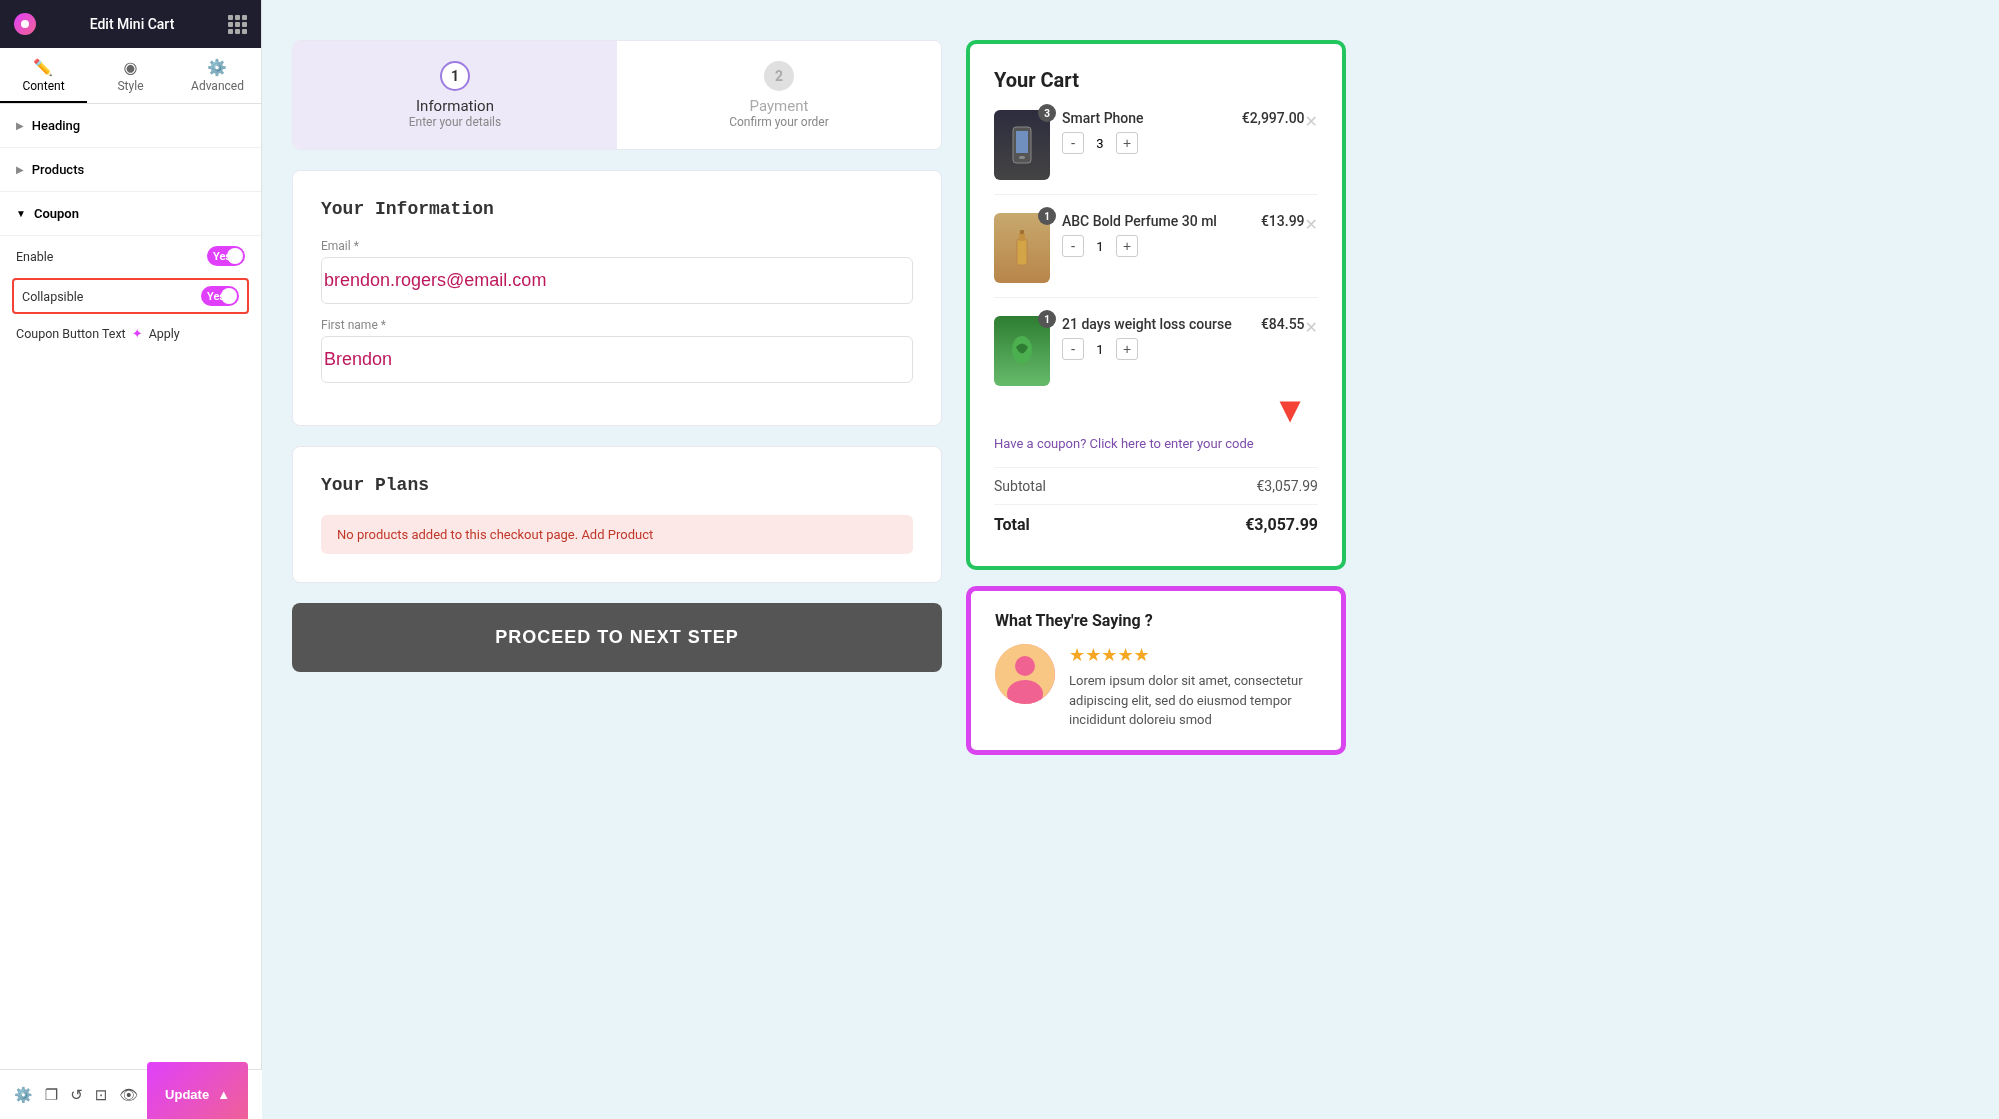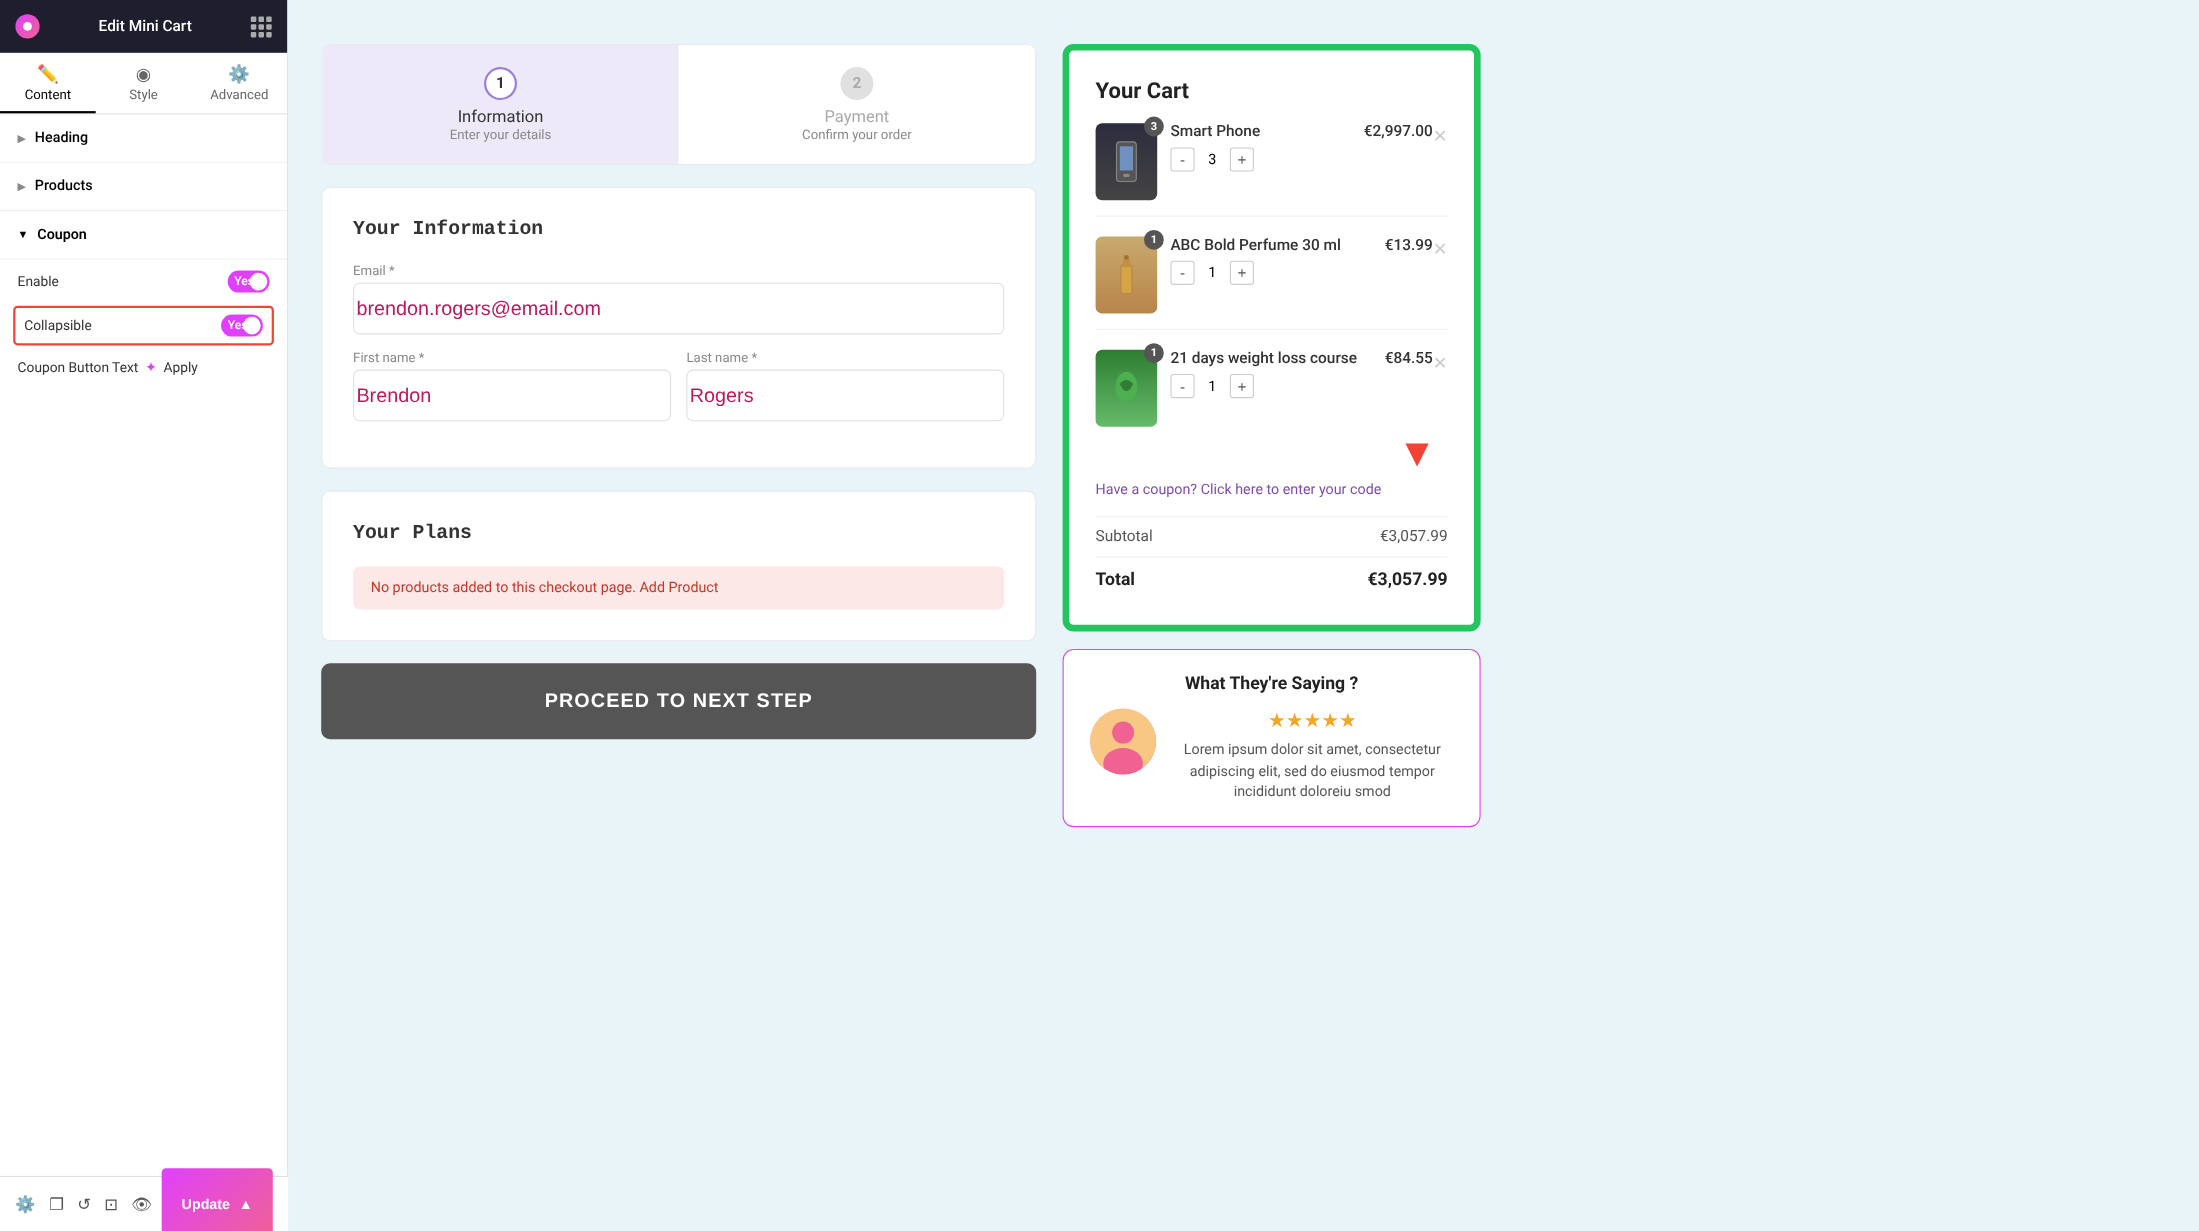--- a/index.html
+++ b/index.html
@@ -278,21 +278,21 @@
       cursor: pointer;
       text-transform: uppercase;
     }
 
     
     .right-panel { width: 380px; min-width: 320px; display: flex; flex-direction: column; gap: 16px; }
 
     .cart-card {
       background: #fff;
       border-radius: 10px;
-      border: 6px solid #22c55e;
+      border: 4px solid #22c55e;
       padding: 24px;
     }
     .cart-title {
       font-size: 20px;
       font-weight: 700;
       color: #222;
       margin-bottom: 18px;
     }
     .cart-item {
       display: flex;
@@ -372,23 +372,22 @@
     .red-arrow {
       color: #f44336;
       font-size: 36px;
       line-height: 1;
     }
 
     
     .testimonial-card {
       background: #fff;
       border-radius: 10px;
-      border: 1px solid #d946ef;
+      border: 5px solid #d946ef;
       padding: 20px 24px;
-      text-align: center;
     }
     .testimonial-title {
       font-size: 16px;
       font-weight: 700;
       color: #222;
       margin-bottom: 14px;
     }
     .testimonial-body { display: flex; gap: 14px; }
     .testimonial-avatar {
       width: 60px; height: 60px;
@@ -550,24 +549,20 @@
       <div class="form-group">
         <label class="form-label">Email *</label>
         <input class="form-input" type="email" value="brendon.rogers@email.com" style="">
       </div>
 
       <div class="form-row">
         <div class="form-group">
           <label class="form-label">First name *</label>
           <input class="form-input" type="text" value="Brendon" style="">
         </div>
-        <div class="form-group">
-          <label class="form-label">Last name *</label>
-          <input class="form-input" type="text" value="Rogers" style="">
-        </div>
       </div>
     </div>
 
     
     <div class="card">
       <div class="card-title">Your Plans</div>
       <div class="plans-warning">
         <span>No products added to this checkout page. Add Product</span>
       </div>
     </div>

